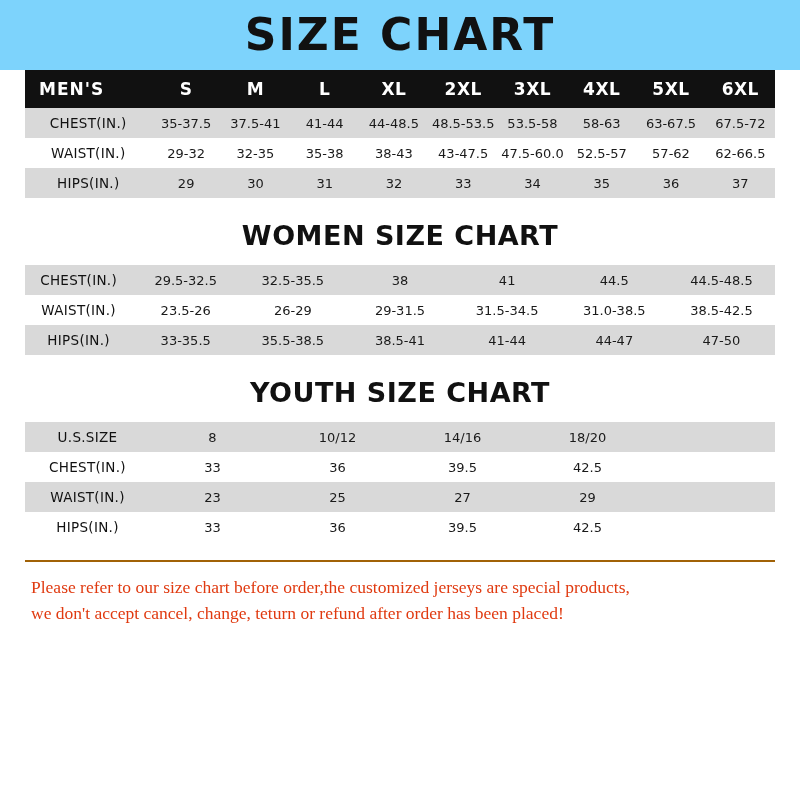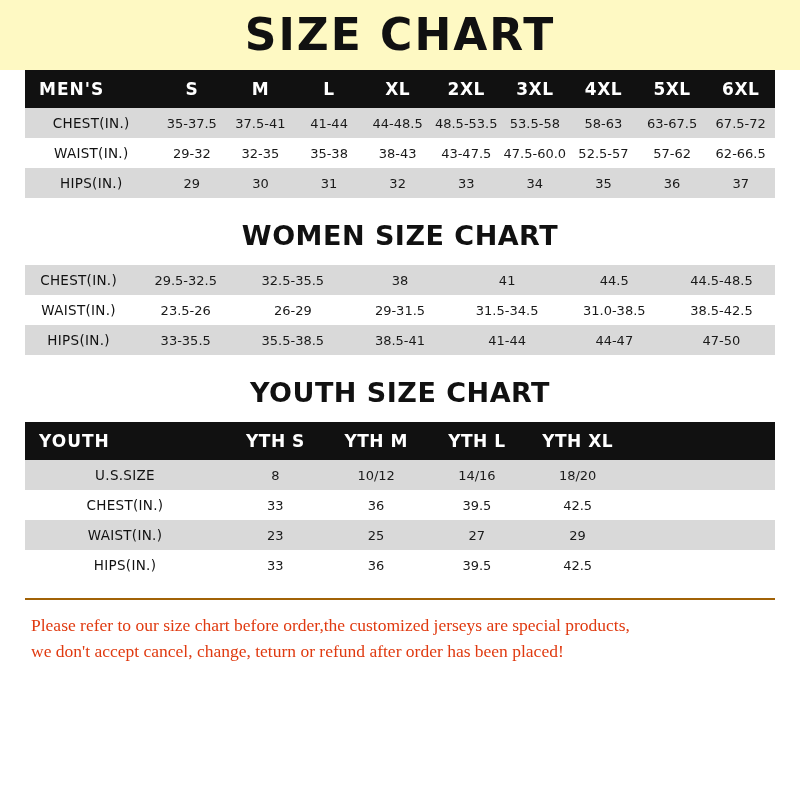--- a/index.html
+++ b/index.html
@@ -16,21 +16,21 @@
   .page {
     width: 800px;
     height: 800px;
     position: relative;
     background: #ffffff;
     box-sizing: border-box;
   }
   
   .banner {
     height: 70px;
-    background: #fef9c3;
+    background: #7dd3fc;
     display: flex;
     align-items: center;
     justify-content: center;
   }
   .banner-title {
     font-family: "DejaVu Sans", sans-serif;
     font-weight: bold;
     font-size: 44px;
     letter-spacing: 2px;
     color: #111111;
@@ -58,21 +58,21 @@
     table-layout: fixed;
   }
   table.size-table tr.head-row {
     background: #111111;
     color: #ffffff;
   }
   table.size-table tr.head-row th {
     font-family: "DejaVu Sans", sans-serif;
     font-weight: bold;
     font-size: 17px;
-    padding: 9px 6px;
+    padding: 9px 0;
     text-align: center;
     letter-spacing: 0.5px;
   }
   table.size-table tr.head-row th.first-col {
     text-align: left;
     padding-left: 14px;
     font-size: 17px;
     letter-spacing: 1px;
   }
   table.size-table td {
@@ -198,28 +198,20 @@
         <td>41-44</td>
         <td>44-47</td>
         <td>47-50</td>
       </tr>
     </tbody>
       </table>
 
     <div class="section-title t3">YOUTH SIZE CHART</div>
     <table class="size-table">
       <tbody>
-          <tr class="head-row">
-        <th class="first-col" style="width:24%">YOUTH</th>
-        <th>YTH S</th>
-        <th>YTH M</th>
-        <th>YTH L</th>
-        <th>YTH XL</th>
-        <th style="width:18%"></th>
-      </tr>
       <tr class="row-alt">
         <td class="first-col">U.S.SIZE</td>
         <td>8</td>
         <td>10/12</td>
         <td>14/16</td>
         <td>18/20</td>
         <td></td>
       </tr>
       <tr class="row-plain">
         <td class="first-col">CHEST(IN.)</td>

